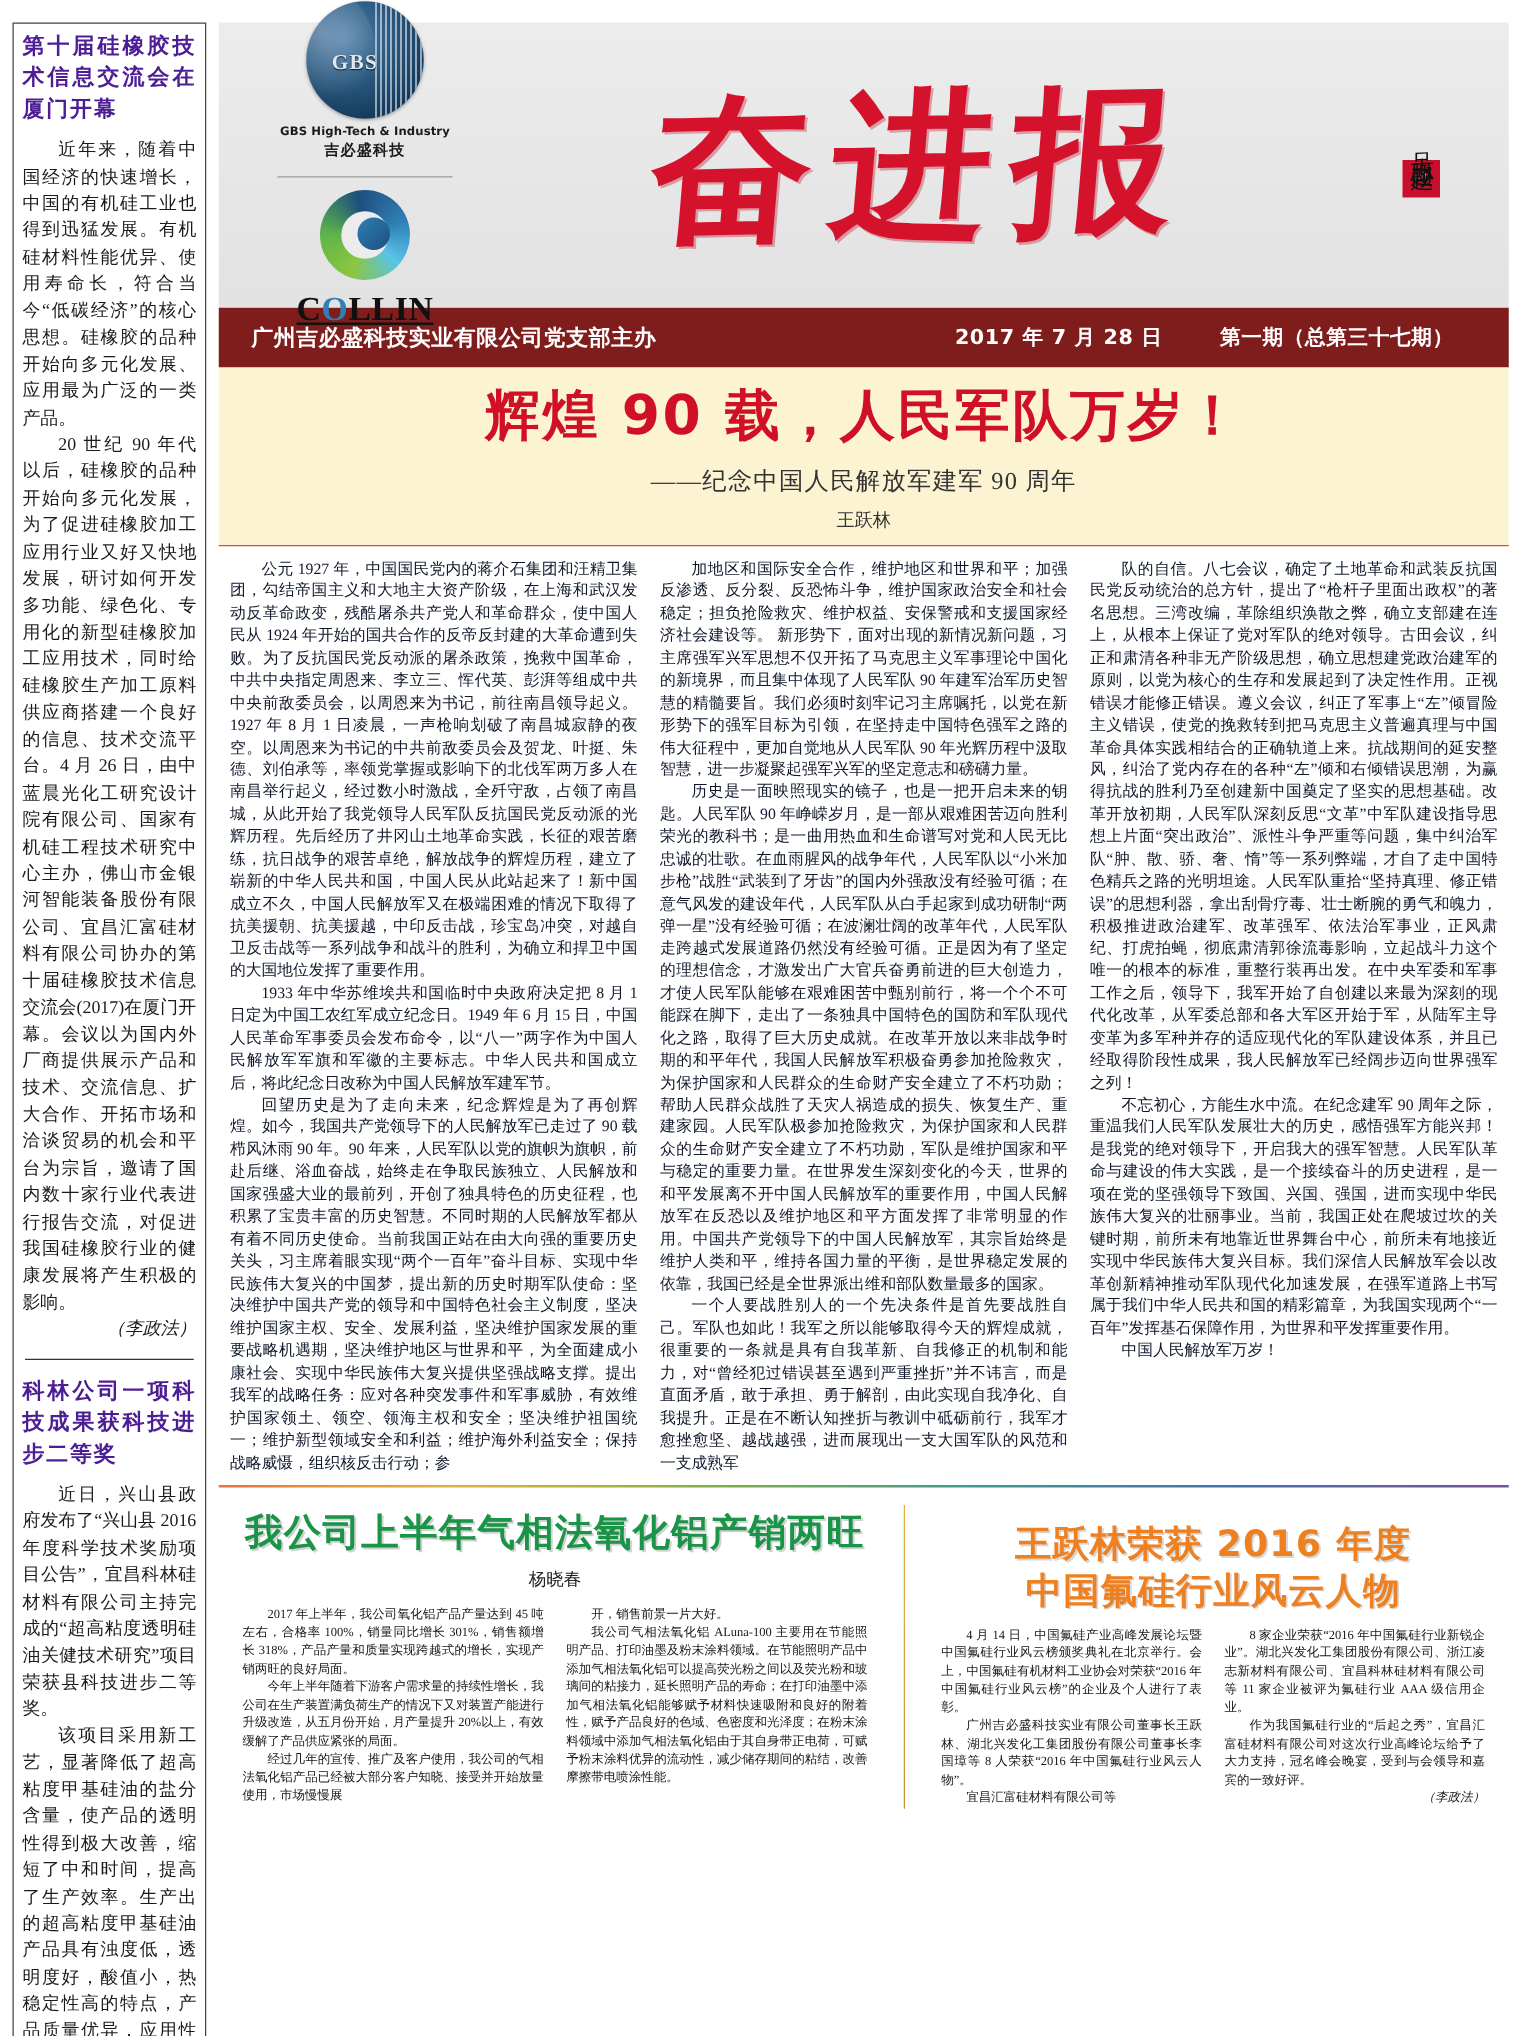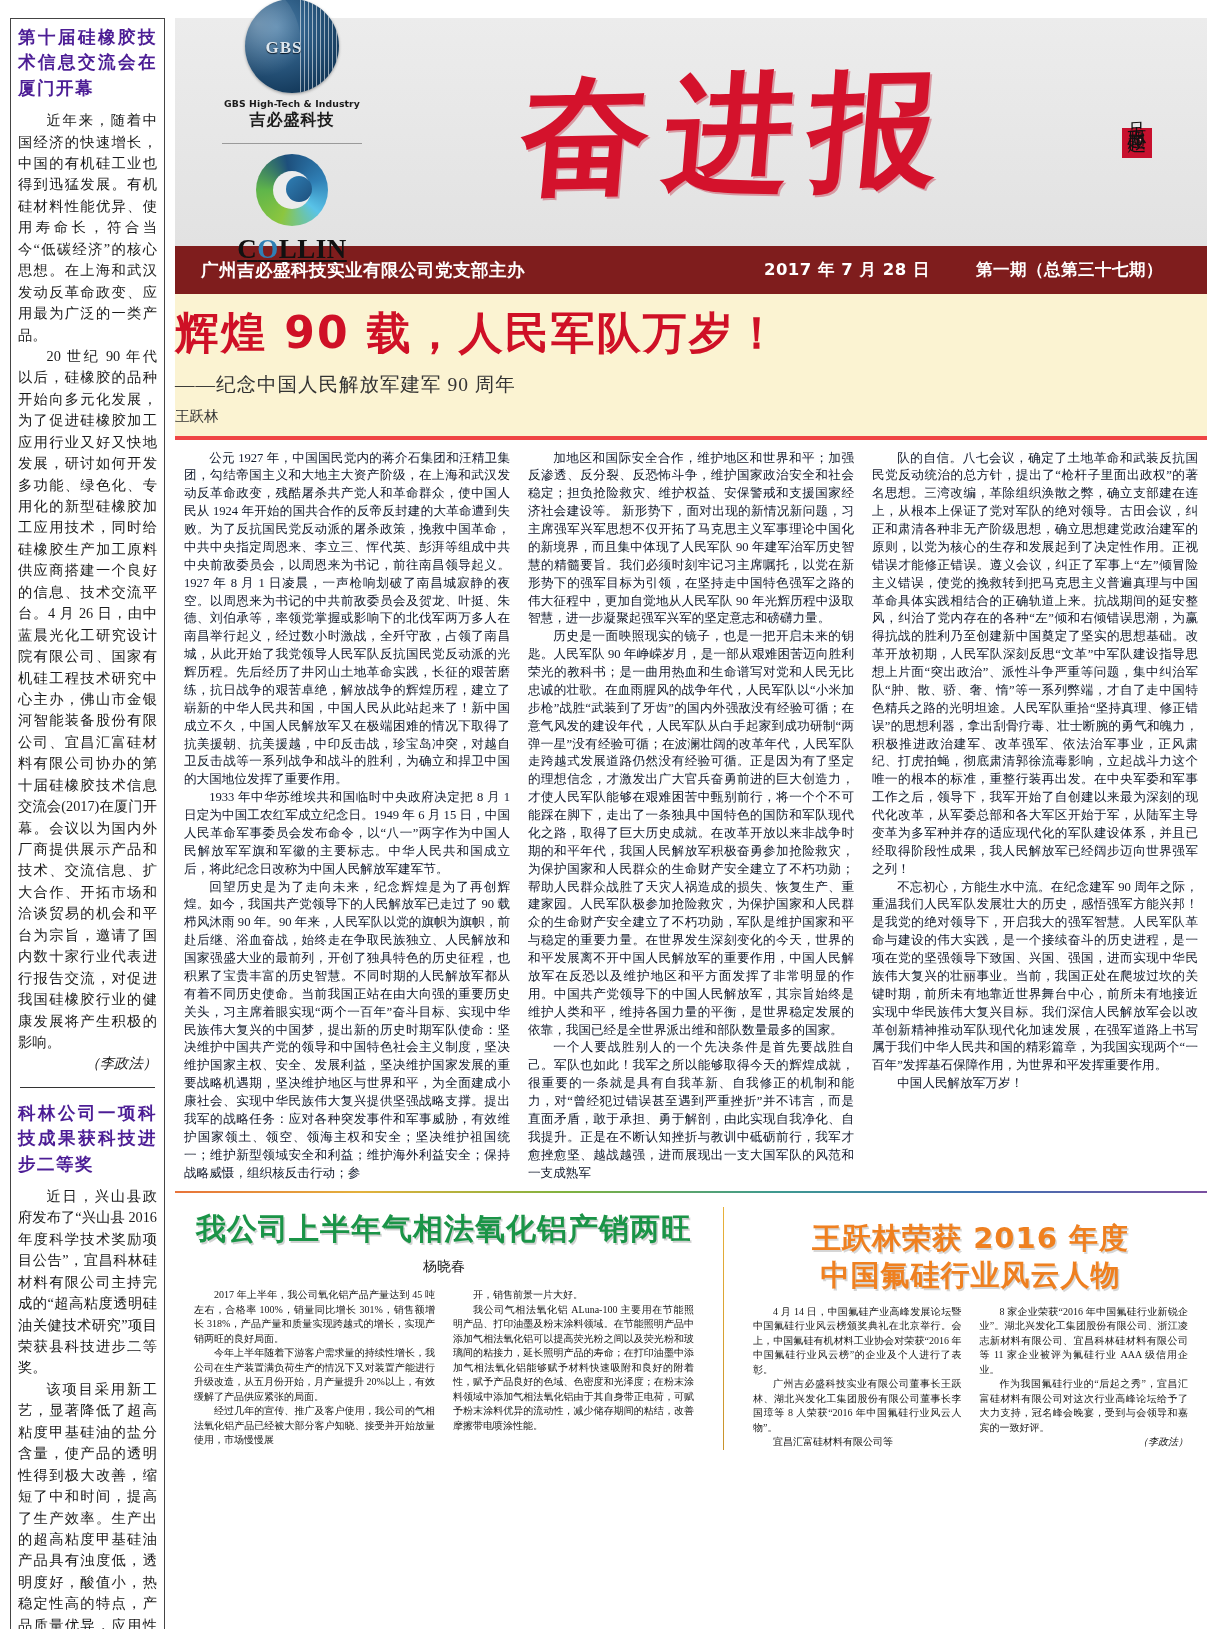--- a/index.html
+++ b/index.html
@@ -55,21 +55,21 @@
   }
   .gbs-txt{
     position:absolute;left:0;right:16px;top:39px;text-align:center;z-index:3;
     font-family:"Liberation Serif",serif;font-size:17px;letter-spacing:1px;
     color:#dfe8ef;font-weight:bold;text-shadow:0 1px 1px #06121f;
   }
   .gbs-en{
     font-family:"DejaVu Sans","Liberation Sans",sans-serif;
     font-size:9.3px;font-weight:bold;color:#1b1b1b;margin-top:5px;letter-spacing:.1px;
   }
-  .gbs-cn{font-size:16px;color:#1b1b1b;margin-top:1px;font-weight:bold;letter-spacing:1px;}
+  .gbs-cn{font-size:12px;color:#1b1b1b;margin-top:1px;font-weight:bold;letter-spacing:1px;}
   .logo-rule{width:140px;height:1px;background:#9a9a9a;margin:8px 0 6px 0;}
   .collin-mark{
     width:72px;height:72px;border-radius:50%;position:relative;
     background:conic-gradient(from 200deg,#8cc63f 0deg,#5fb54a 70deg,#1d4f7c 150deg,#2f7fb5 230deg,#59c3e8 290deg,#8cc63f 360deg);
     box-shadow:inset 0 0 0 0 #fff;
   }
   .collin-mark::before{
     content:"";position:absolute;inset:17px;border-radius:50%;background:#ececec;
   }
   .collin-mark::after{
@@ -110,22 +110,22 @@
     font-family:"DejaVu Sans","Liberation Sans",sans-serif;
     font-weight:bold;font-size:17.5px;letter-spacing:.5px;
   }
   .bar .pub{flex:0 0 auto;}
   .bar .spacer{flex:1 1 auto;}
   .bar .date{margin-right:46px;font-size:16.5px;}
   .bar .issue{font-size:16.5px;margin-right:18px;}
 
   
   .hl{
-    background:#fbf3d2;border-bottom:4px solid #ef4444;
-    padding:14px 0 10px 0;text-align:left;
+    background:#fbf3d2;border-bottom:1px solid #ef4444;
+    padding:14px 0 10px 0;text-align:center;
   }
   .hl h1{
     margin:0;font-family:"DejaVu Sans","Liberation Sans",sans-serif;
     font-size:44px;font-weight:bold;color:#cf1026;letter-spacing:2px;line-height:1.15;
   }
   .hl .sub{
     margin-top:12px;font-size:19.5px;color:#333;letter-spacing:1px;
     font-family:"Liberation Serif",serif;
   }
   .hl .by{margin-top:9px;font-size:14.5px;color:#333;}
@@ -173,21 +173,21 @@
 <body>
 
 <div class="page">
 
   <div class="topwrap">
 
     <div class="sidebar">
       <div class="sb-box">
 
         <div class="sb-head">第十届硅橡胶技术信息交流会在厦门开幕</div>
-        <p class="sb-p">近年来，随着中国经济的快速增长，中国的有机硅工业也得到迅猛发展。有机硅材料性能优异、使用寿命长，符合当今“低碳经济”的核心思想。在上海和武汉发动反革命政变、应用最为广泛的一类产品。</p>
+        <p class="sb-p">近年来，随着中国经济的快速增长，中国的有机硅工业也得到迅猛发展。有机硅材料性能优异、使用寿命长，符合当今“低碳经济”的核心思想。硅橡胶的品种开始向多元化发展、应用最为广泛的一类产品。</p>
         <p class="sb-p">20 世纪 90 年代以后，硅橡胶的品种开始向多元化发展，为了促进硅橡胶加工应用行业又好又快地发展，研讨如何开发多功能、绿色化、专用化的新型硅橡胶加工应用技术，同时给硅橡胶生产加工原料供应商搭建一个良好的信息、技术交流平台。4 月 26 日，由中蓝晨光化工研究设计院有限公司、国家有机硅工程技术研究中心主办，佛山市金银河智能装备股份有限公司、宜昌汇富硅材料有限公司协办的第十届硅橡胶技术信息交流会(2017)在厦门开幕。会议以为国内外厂商提供展示产品和技术、交流信息、扩大合作、开拓市场和洽谈贸易的机会和平台为宗旨，邀请了国内数十家行业代表进行报告交流，对促进我国硅橡胶行业的健康发展将产生积极的影响。</p>
         <p class="sb-p sign">（李政法）</p>
 
         <div class="sb-sep"></div>
 
         <div class="sb-head">科林公司一项科技成果获科技进步二等奖</div>
         <p class="sb-p">近日，兴山县政府发布了“兴山县 2016 年度科学技术奖励项目公告”，宜昌科林硅材料有限公司主持完成的“超高粘度透明硅油关健技术研究”项目荣获县科技进步二等奖。</p>
         <p class="sb-p">该项目采用新工艺，显著降低了超高粘度甲基硅油的盐分含量，使产品的透明性得到极大改善，缩短了中和时间，提高了生产效率。生产出的超高粘度甲基硅油产品具有浊度低，透明度好，酸值小，热稳定性高的特点，产品质量优异，应用性能佳，具有较强的市场竞争力。据悉，该超高粘度透明硅油产品已推向市场，取得市场的一致好评。</p>
       </div>
     </div>

